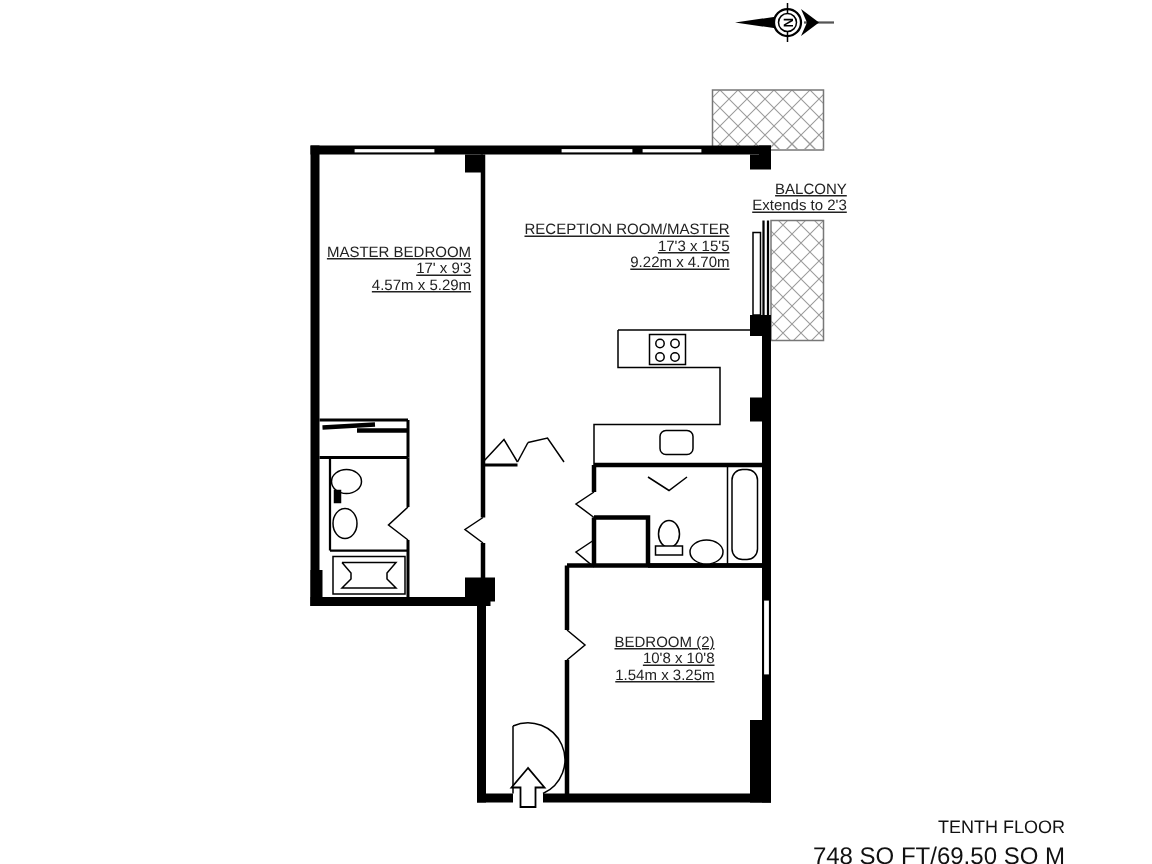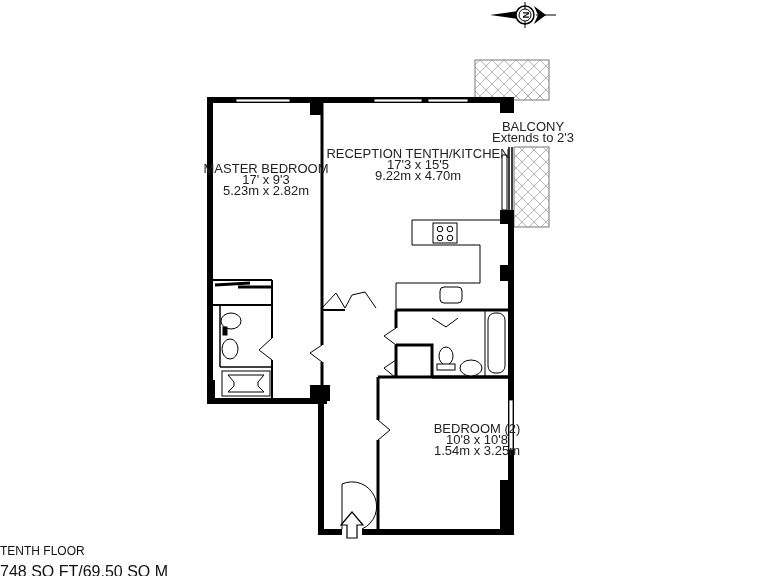--- a/index.html
+++ b/index.html
@@ -1,20 +1,20 @@
 <!DOCTYPE html>
 <html><head>
 <meta charset="utf-8">
 <style>
   html, body { margin: 0; padding: 0; background: #ffffff; }
   body { width: 768px; height: 576px; position: relative; overflow: hidden; font-family: "Liberation Sans", sans-serif; color: #111; }
   #plan { position: absolute; left: 0; top: 0; }
-  .label { position: absolute; text-align: center; font-size: 13px; line-height: 11px; color: #222; white-space: nowrap; transform: translateX(-50%); }
+  .label { position: absolute; text-align: right; font-size: 10px; line-height: 11px; color: #222; white-space: nowrap; transform: translateX(-50%); text-decoration: underline; }
   .label div { margin: 0; }
-  .footer { position: absolute; left: 0; width: 768px; text-align: left; color: #111; }
+  .footer { position: absolute; left: 0; width: 768px; text-align: right; color: #111; }
   .floor { top: 544px; font-size: 12px; left: 0; width: 710px; }
   .area { top: 563px; font-size: 16px; left: 0; width: 710px; text-decoration: underline; }
 </style>
 </head>
 <body>
 
 <svg id="plan" width="768" height="576" viewBox="0 0 768 576" xmlns="http://www.w3.org/2000/svg">
   <defs>
     <pattern id="hatch" width="12" height="12" patternUnits="userSpaceOnUse">
       <path d="M0 0 L12 12 M12 0 L0 12" stroke="#9a9a9a" stroke-width="0.7" fill="none"></path>
@@ -145,30 +145,30 @@
   </g>
 
   <g>
     <polygon points="352,512 341,525 347,525 347,538 357,538 357,525 363,525" fill="#fff" stroke="#000" stroke-width="1.2"></polygon>
   </g>
 </svg>
 
 <div class="label" style="left:266px; top:163px;">
   <div>MASTER BEDROOM</div>
   <div>17' x 9'3</div>
-  <div>5.23m x 2.82m</div>
+  <div>4.57m x 5.29m</div>
 </div>
 
 <div class="label" style="left:418px; top:148px;">
-  <div>RECEPTION TENTH/KITCHEN</div>
+  <div>RECEPTION ROOM/MASTER</div>
   <div>17'3 x 15'5</div>
   <div>9.22m x 4.70m</div>
 </div>
 
-<div class="label" style="left:443px; top:423px;margin-left:34px;">
+<div class="label" style="left:443px; top:423px;">
   <div>BEDROOM (2)</div>
   <div>10'8 x 10'8</div>
   <div>1.54m x 3.25m</div>
 </div>
 
 <div class="label" style="left:533px; top:121px;">
   <div>BALCONY</div>
   <div>Extends to 2'3</div>
 </div>
 

